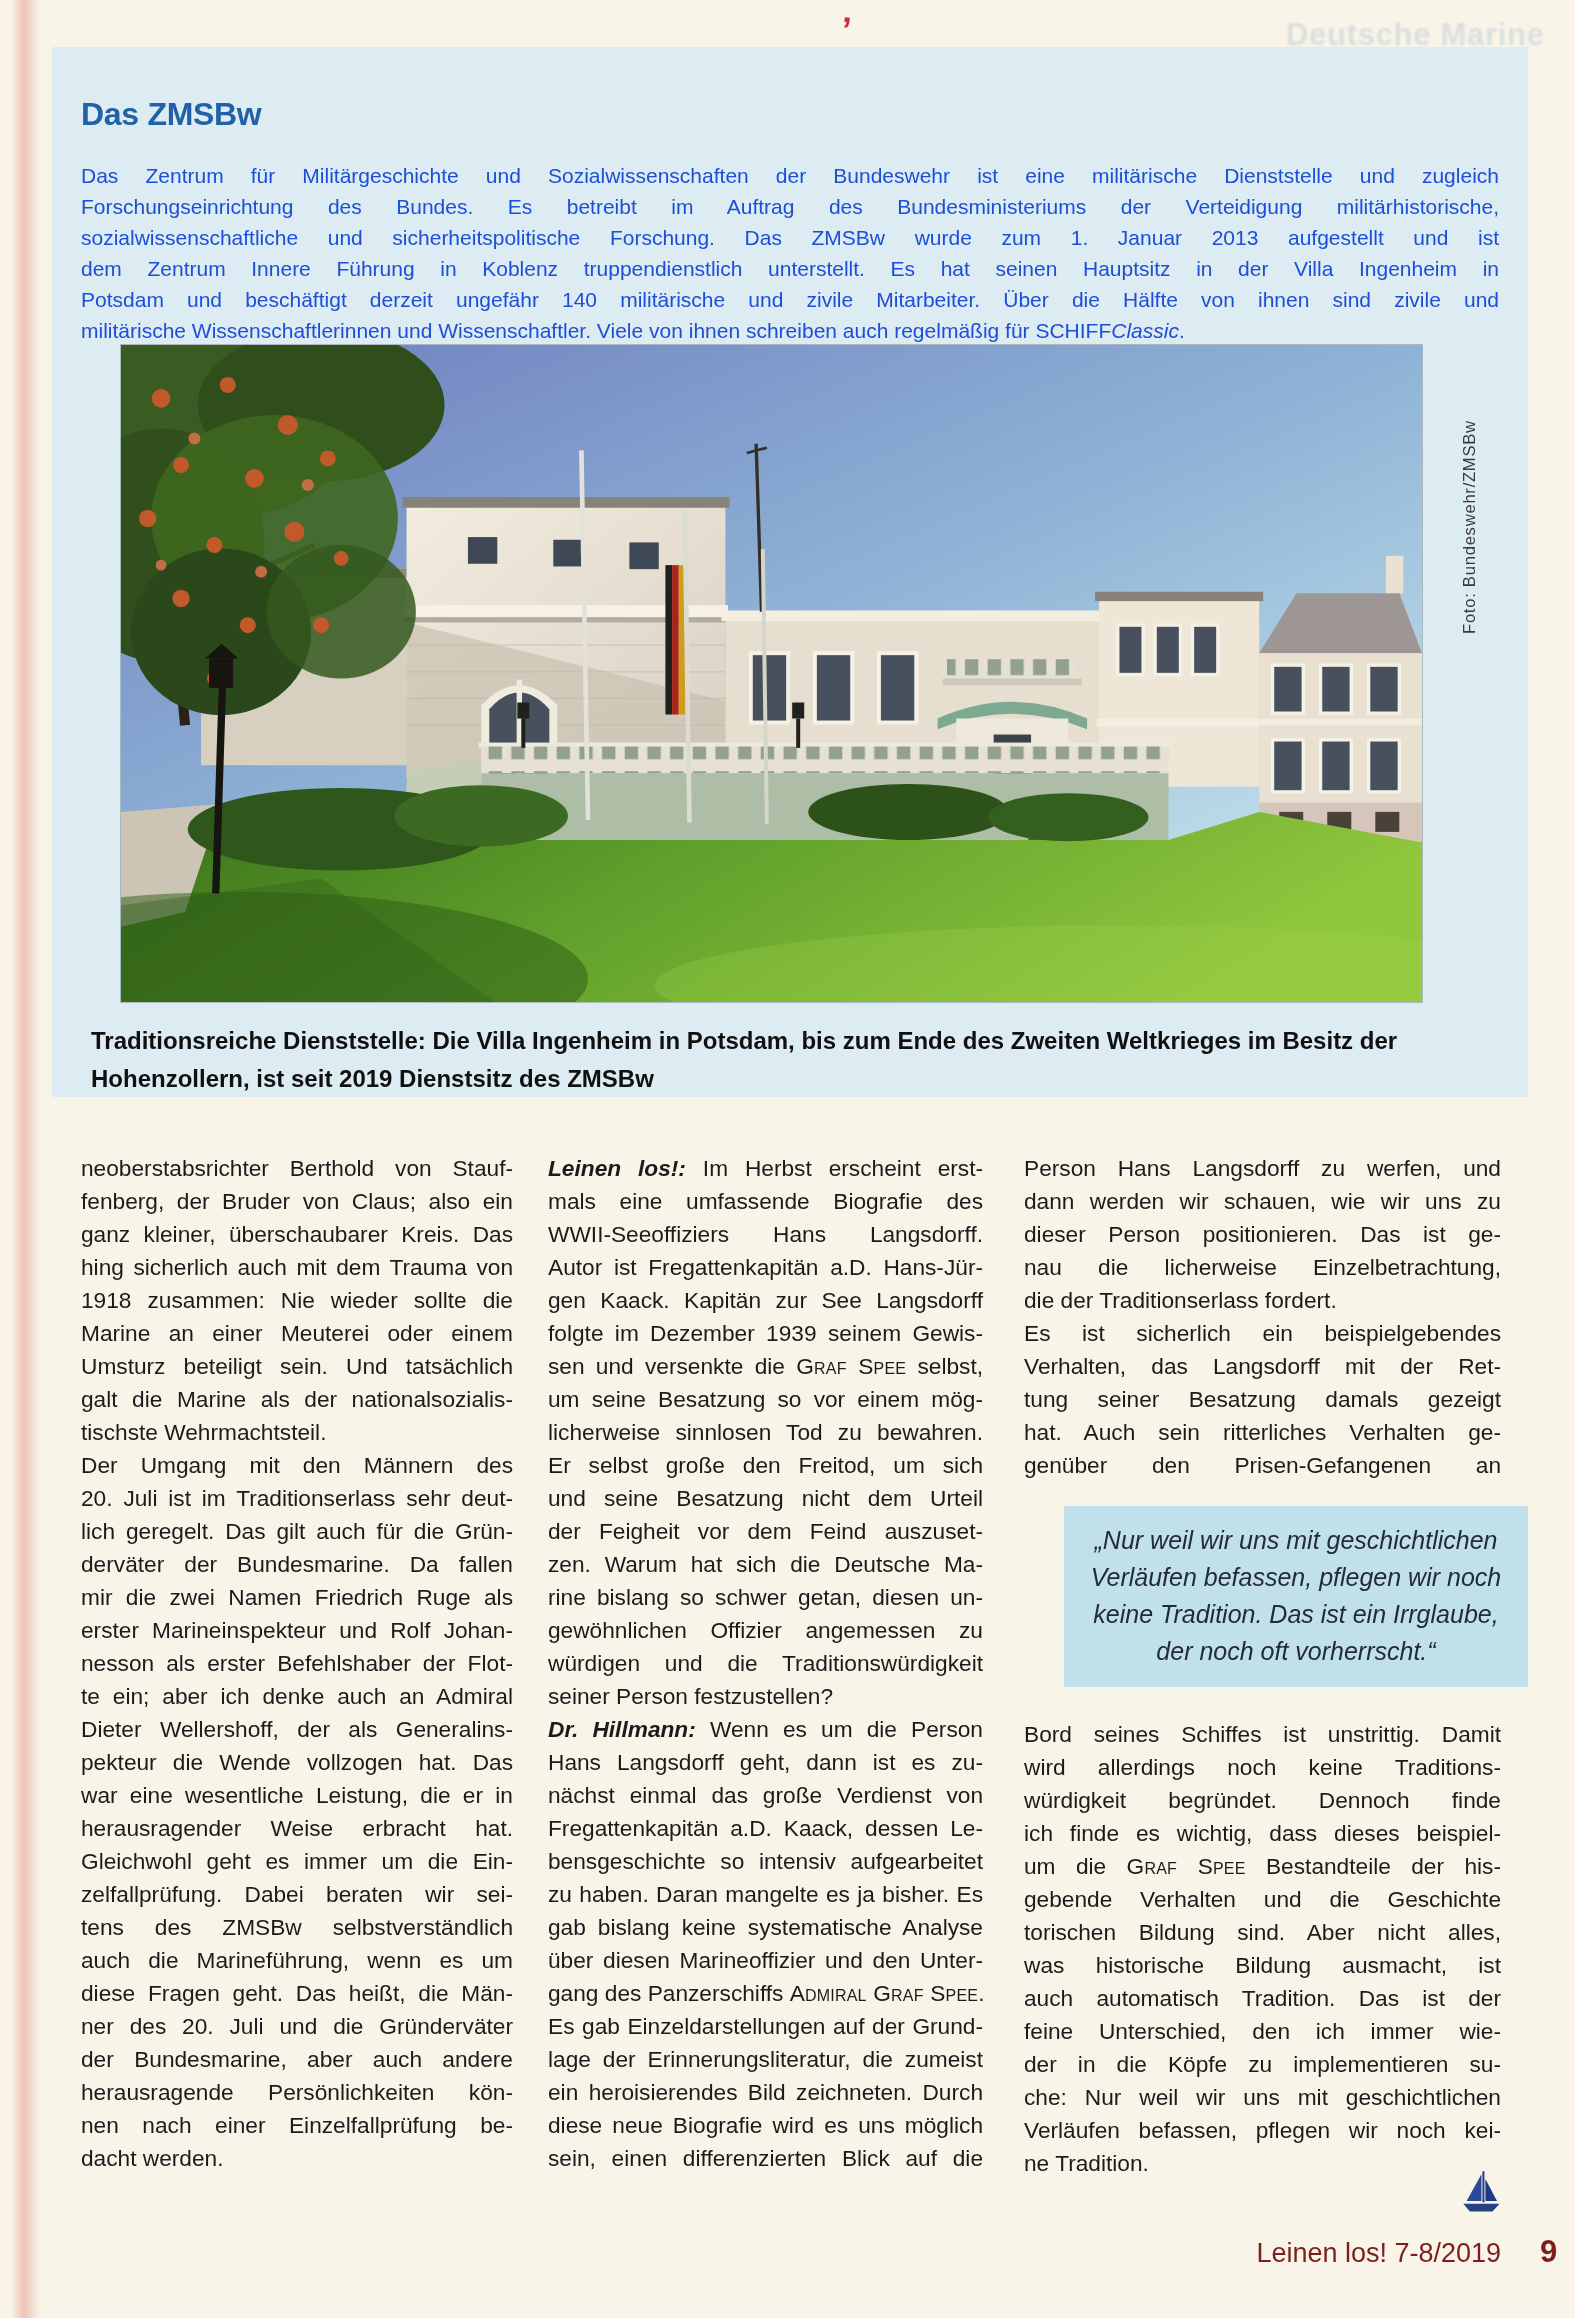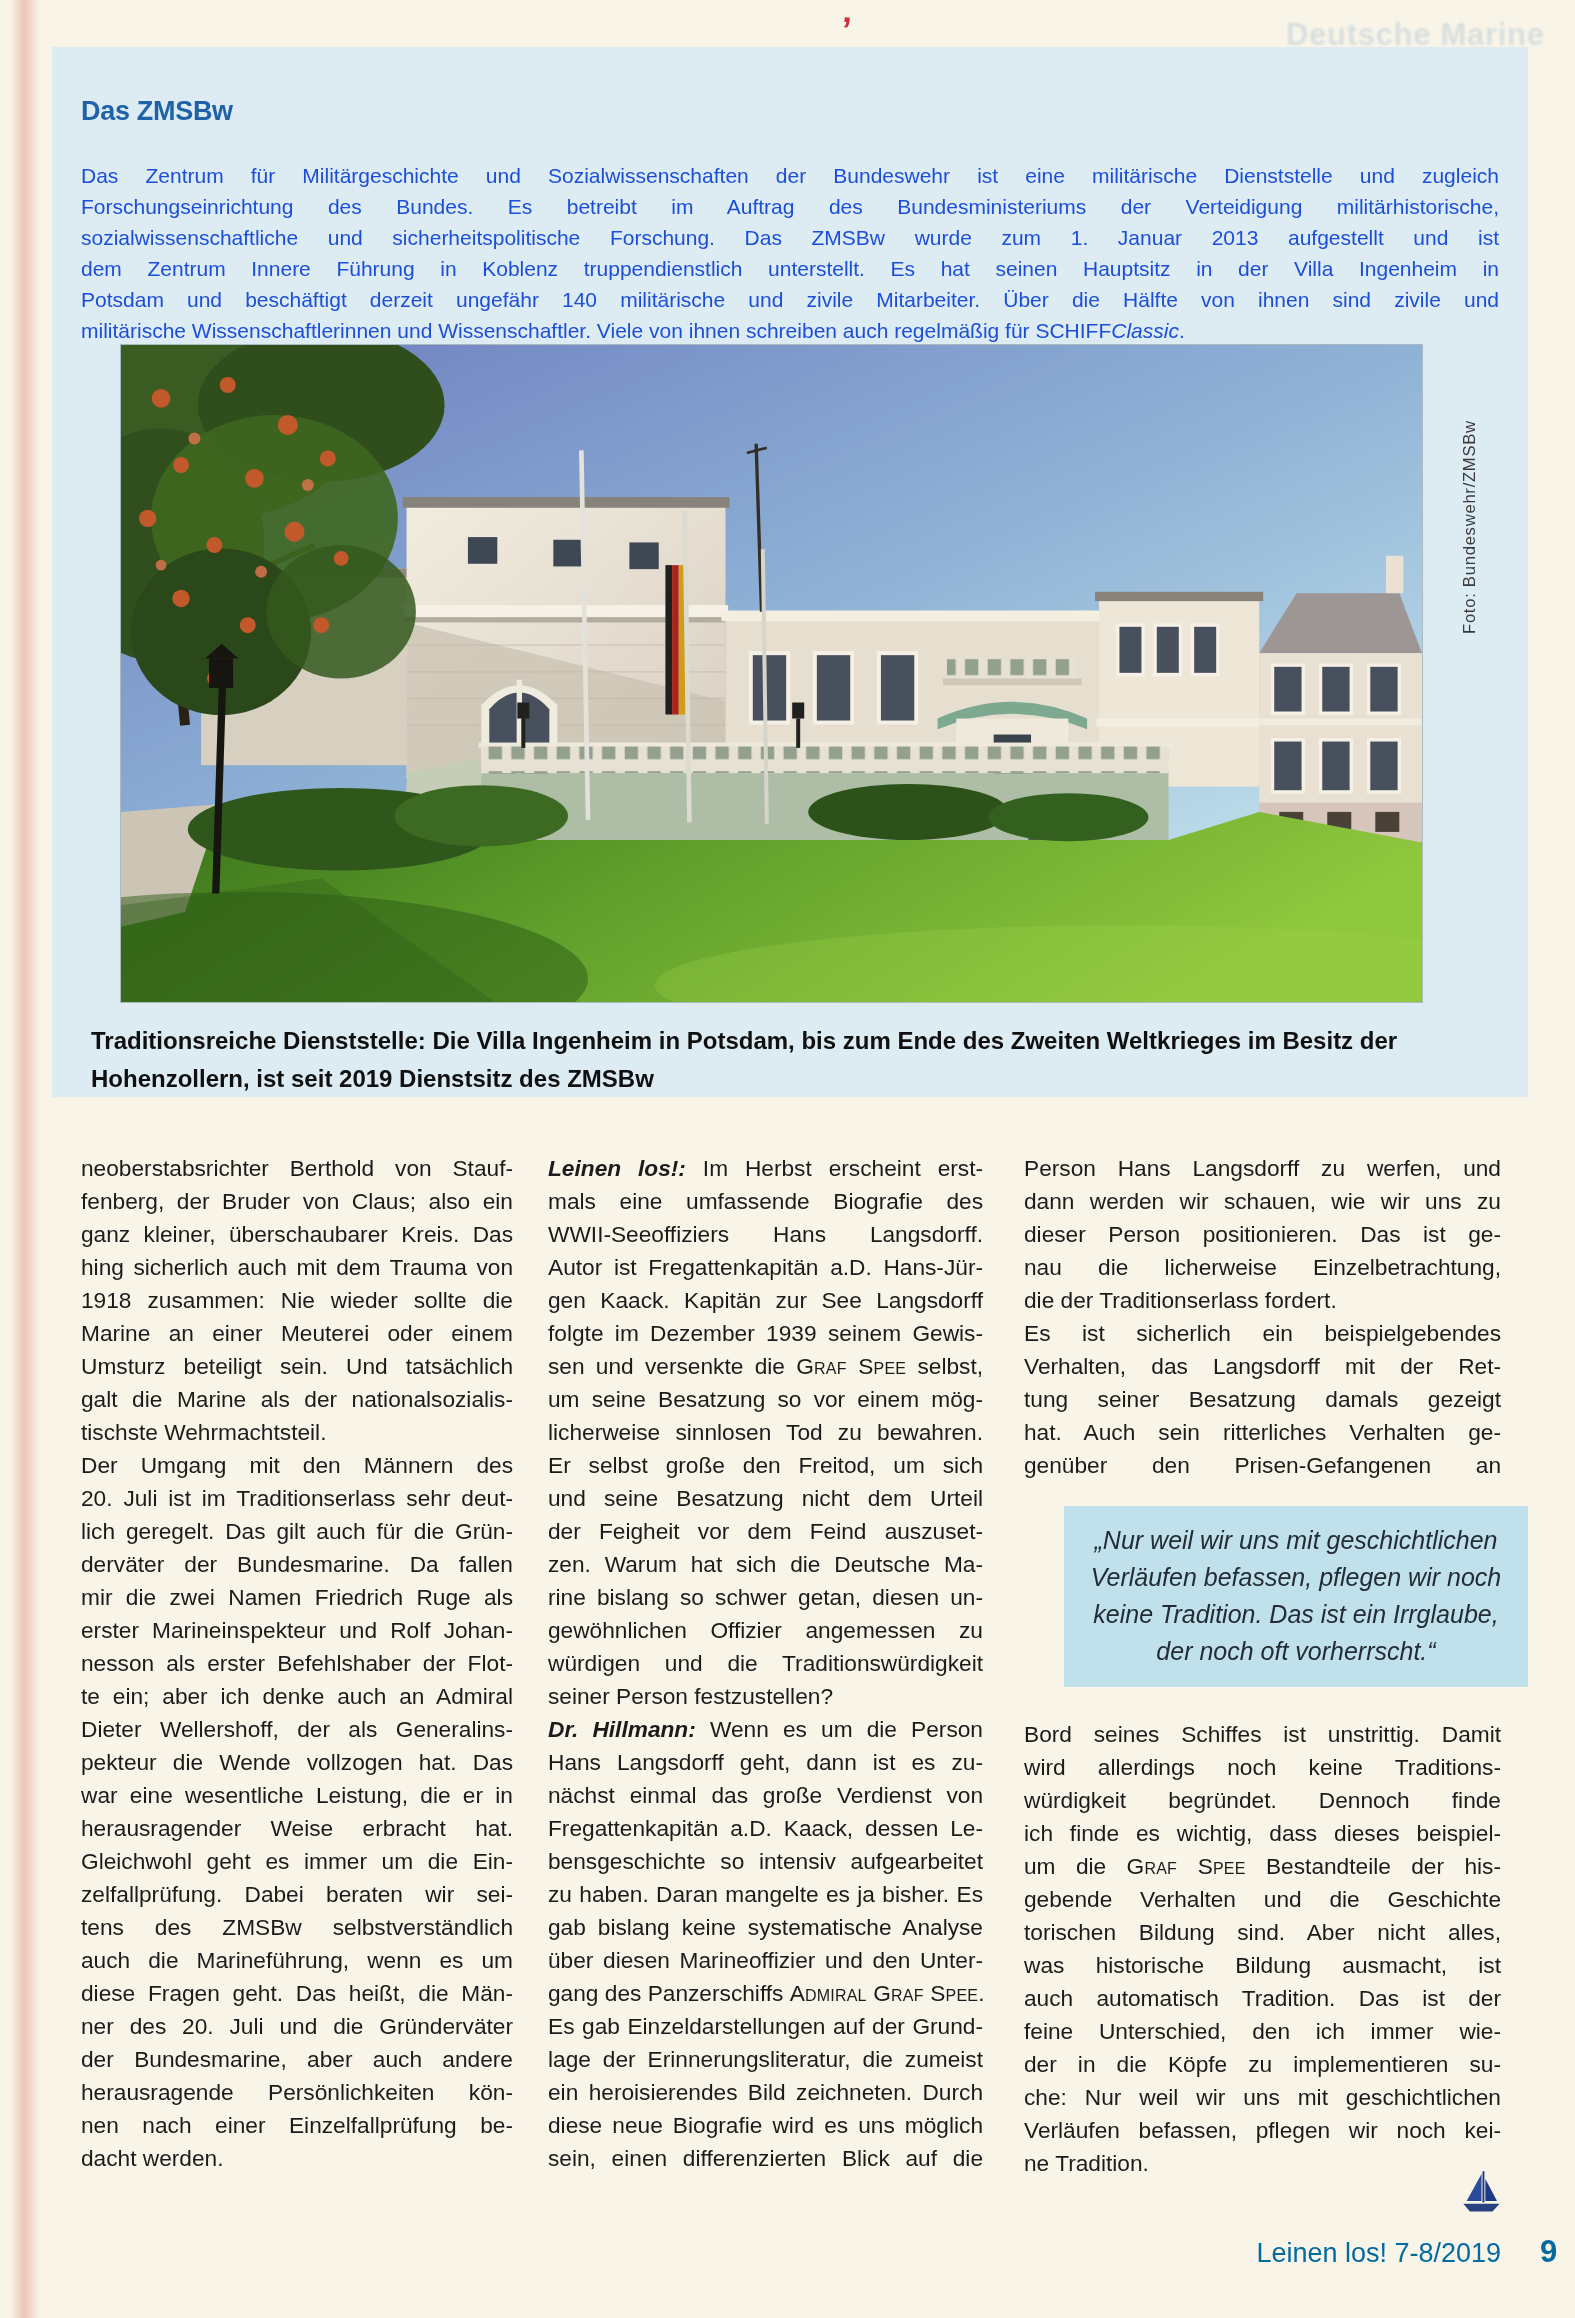--- a/index.html
+++ b/index.html
@@ -21,21 +21,21 @@
   .redmark{
     position:absolute;left:841px;top:9.3px;color:#cf2b3a;
     font-size:36px;font-weight:bold;transform:rotate(6deg);
   }
   .infobox{
     position:absolute;left:52px;top:47px;width:1476px;height:1050px;
     background:#dcecf2;
   }
   .title{
     position:absolute;left:29px;top:49px;margin:0;
-    font-size:27px;font-weight:bold;color:#2161a8;letter-spacing:-0.3px;
+    font-size:32px;font-weight:bold;color:#2161a8;letter-spacing:-0.3px;
   }
   .intro{
     position:absolute;left:29px;top:113px;width:1418px;
     font-size:21px;line-height:31px;color:#1d4ed8;
   }
   .photo{
     position:absolute;left:69px;top:298px;width:1301px;height:657px;margin:0;
     outline:0.7px solid rgba(55,65,75,.30);
   }
   .photo svg{display:block;width:100%;height:100%;}
@@ -65,21 +65,21 @@
     background:#c0e1ec;padding:16px 20px;height:181px;
   }
   .pq-text{
     font-style:italic;font-size:25px;line-height:37px;text-align:center;
     white-space:pre-line;color:#232c34;
   }
   .sailboat{position:absolute;right:0px;top:1018px;width:39px;height:44px;}
   .footer{
     position:absolute;right:18.7px;top:2234px;
     display:flex;align-items:baseline;gap:39px;
-    font-size:27px;color:#0369a1;
+    font-size:27px;color:#7f1d1d;
   }
   .pnum{font-weight:bold;font-size:31px;}
 </style>
 </head>
 <body>
 
 <div class="page" style="background: rgb(248, 244, 232);">
 
   <div class="pink-edge"></div>
   <div class="ghost">Deutsche Marine</div>

